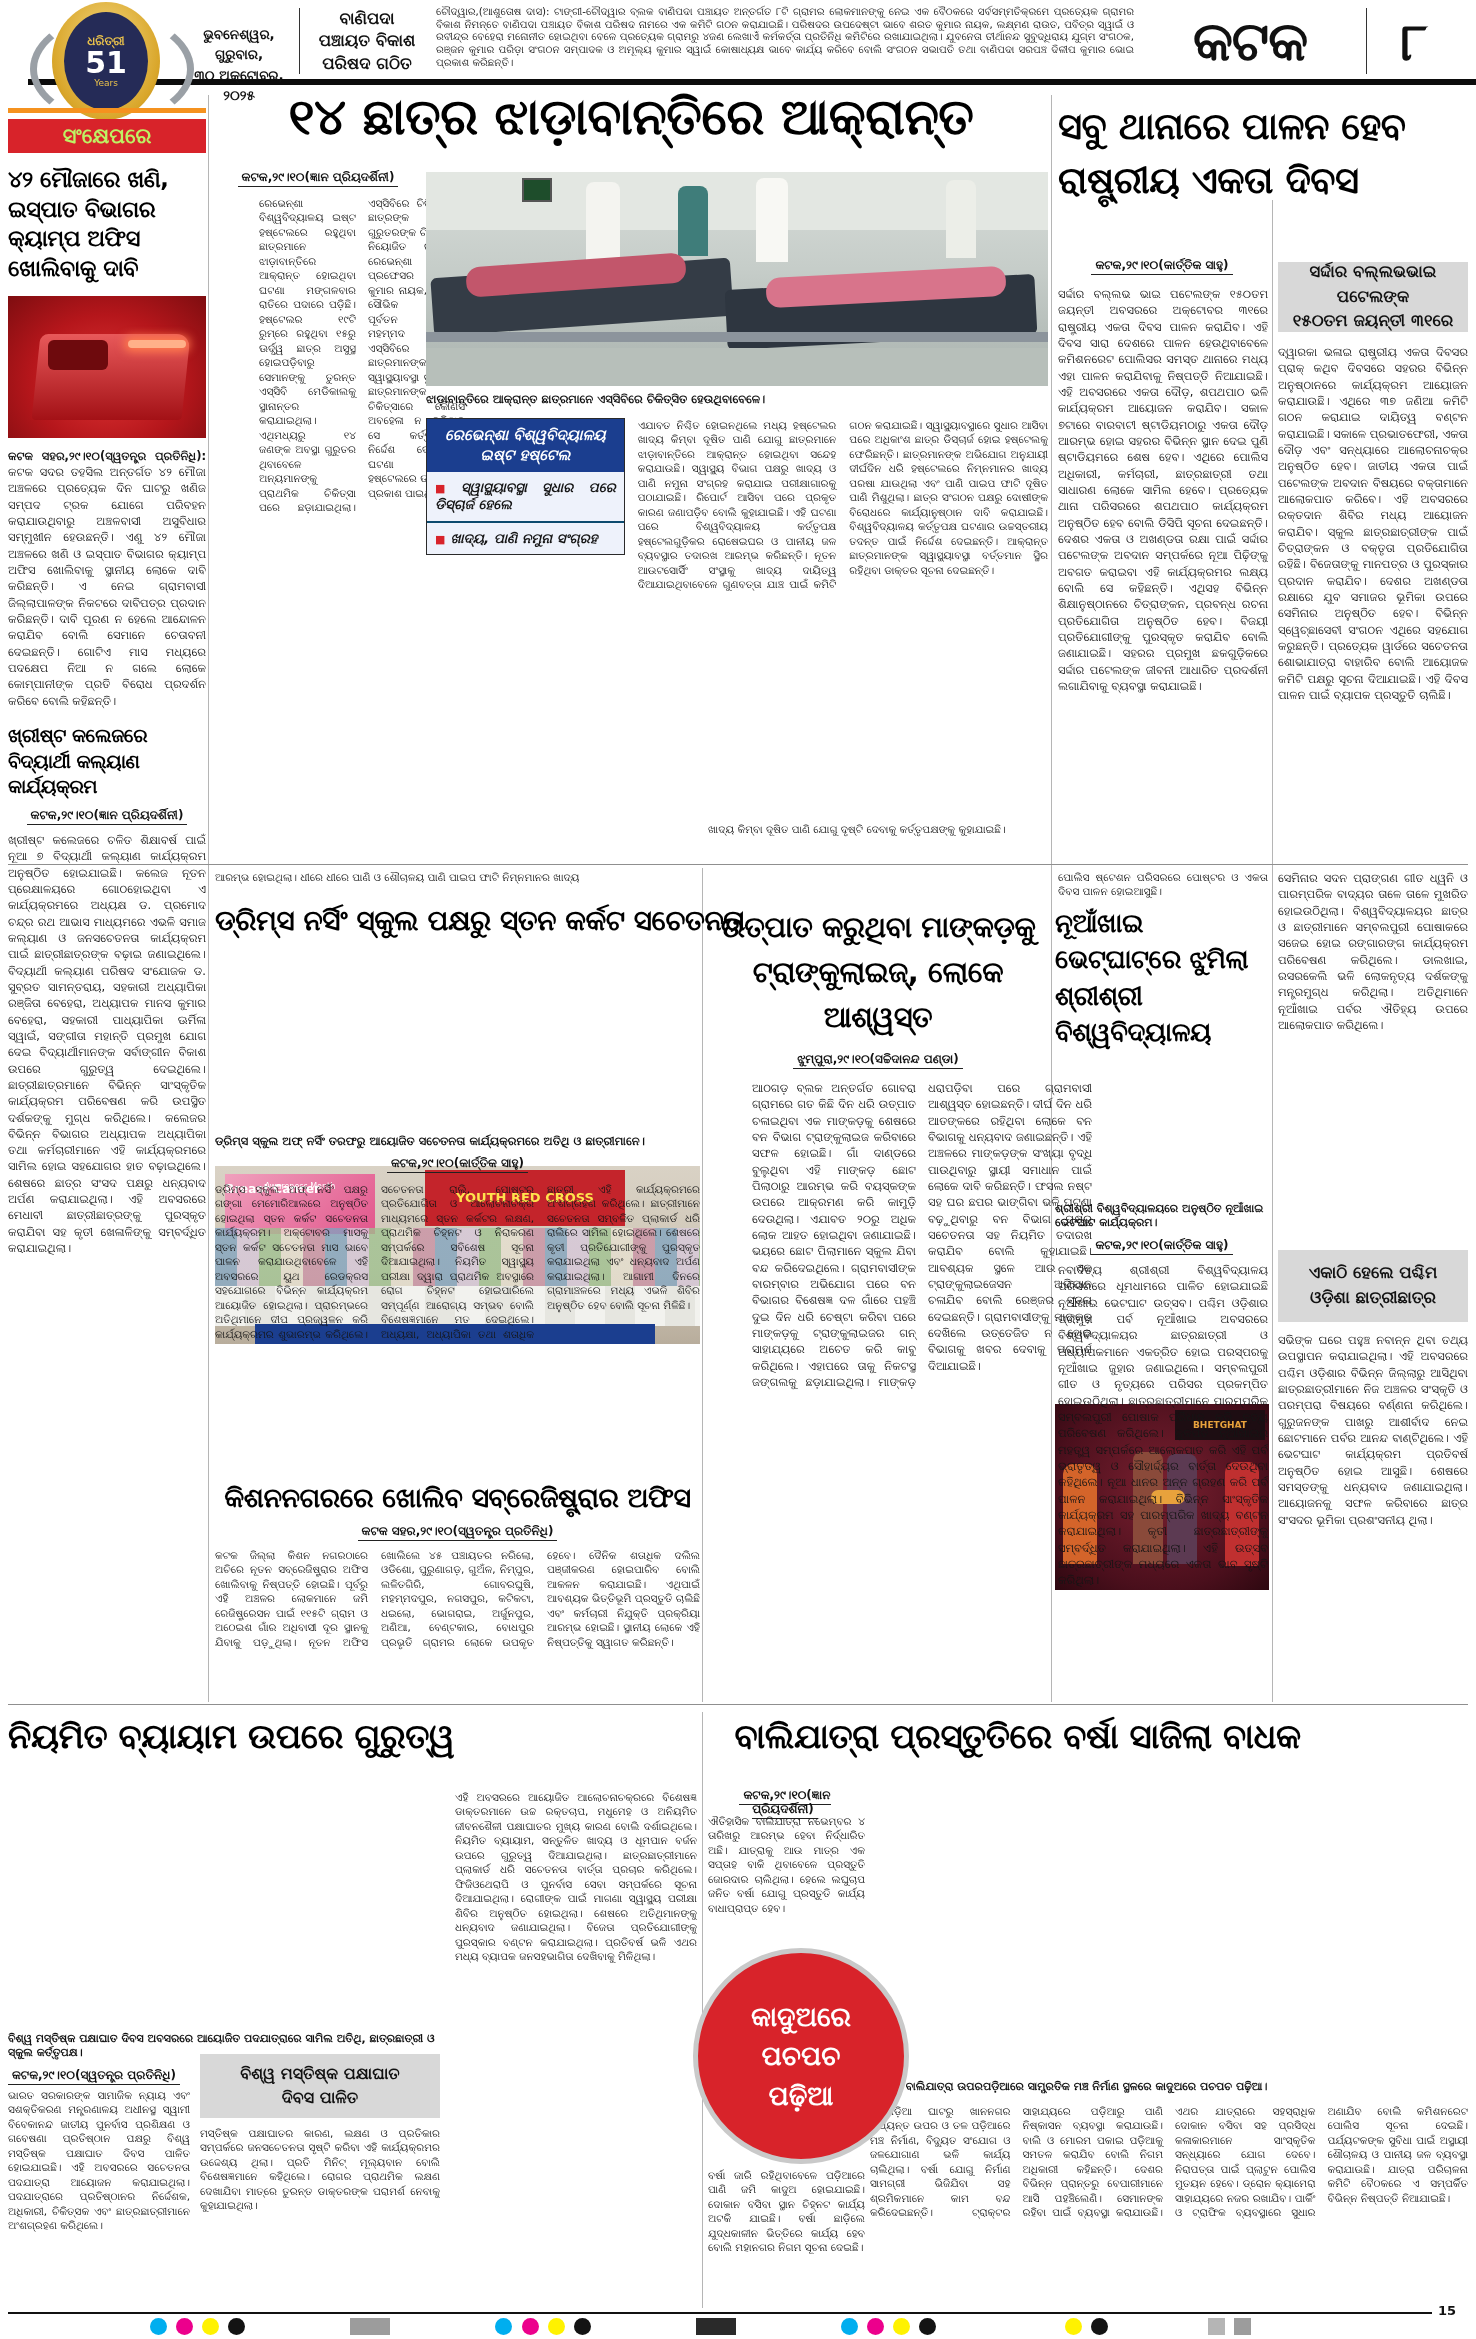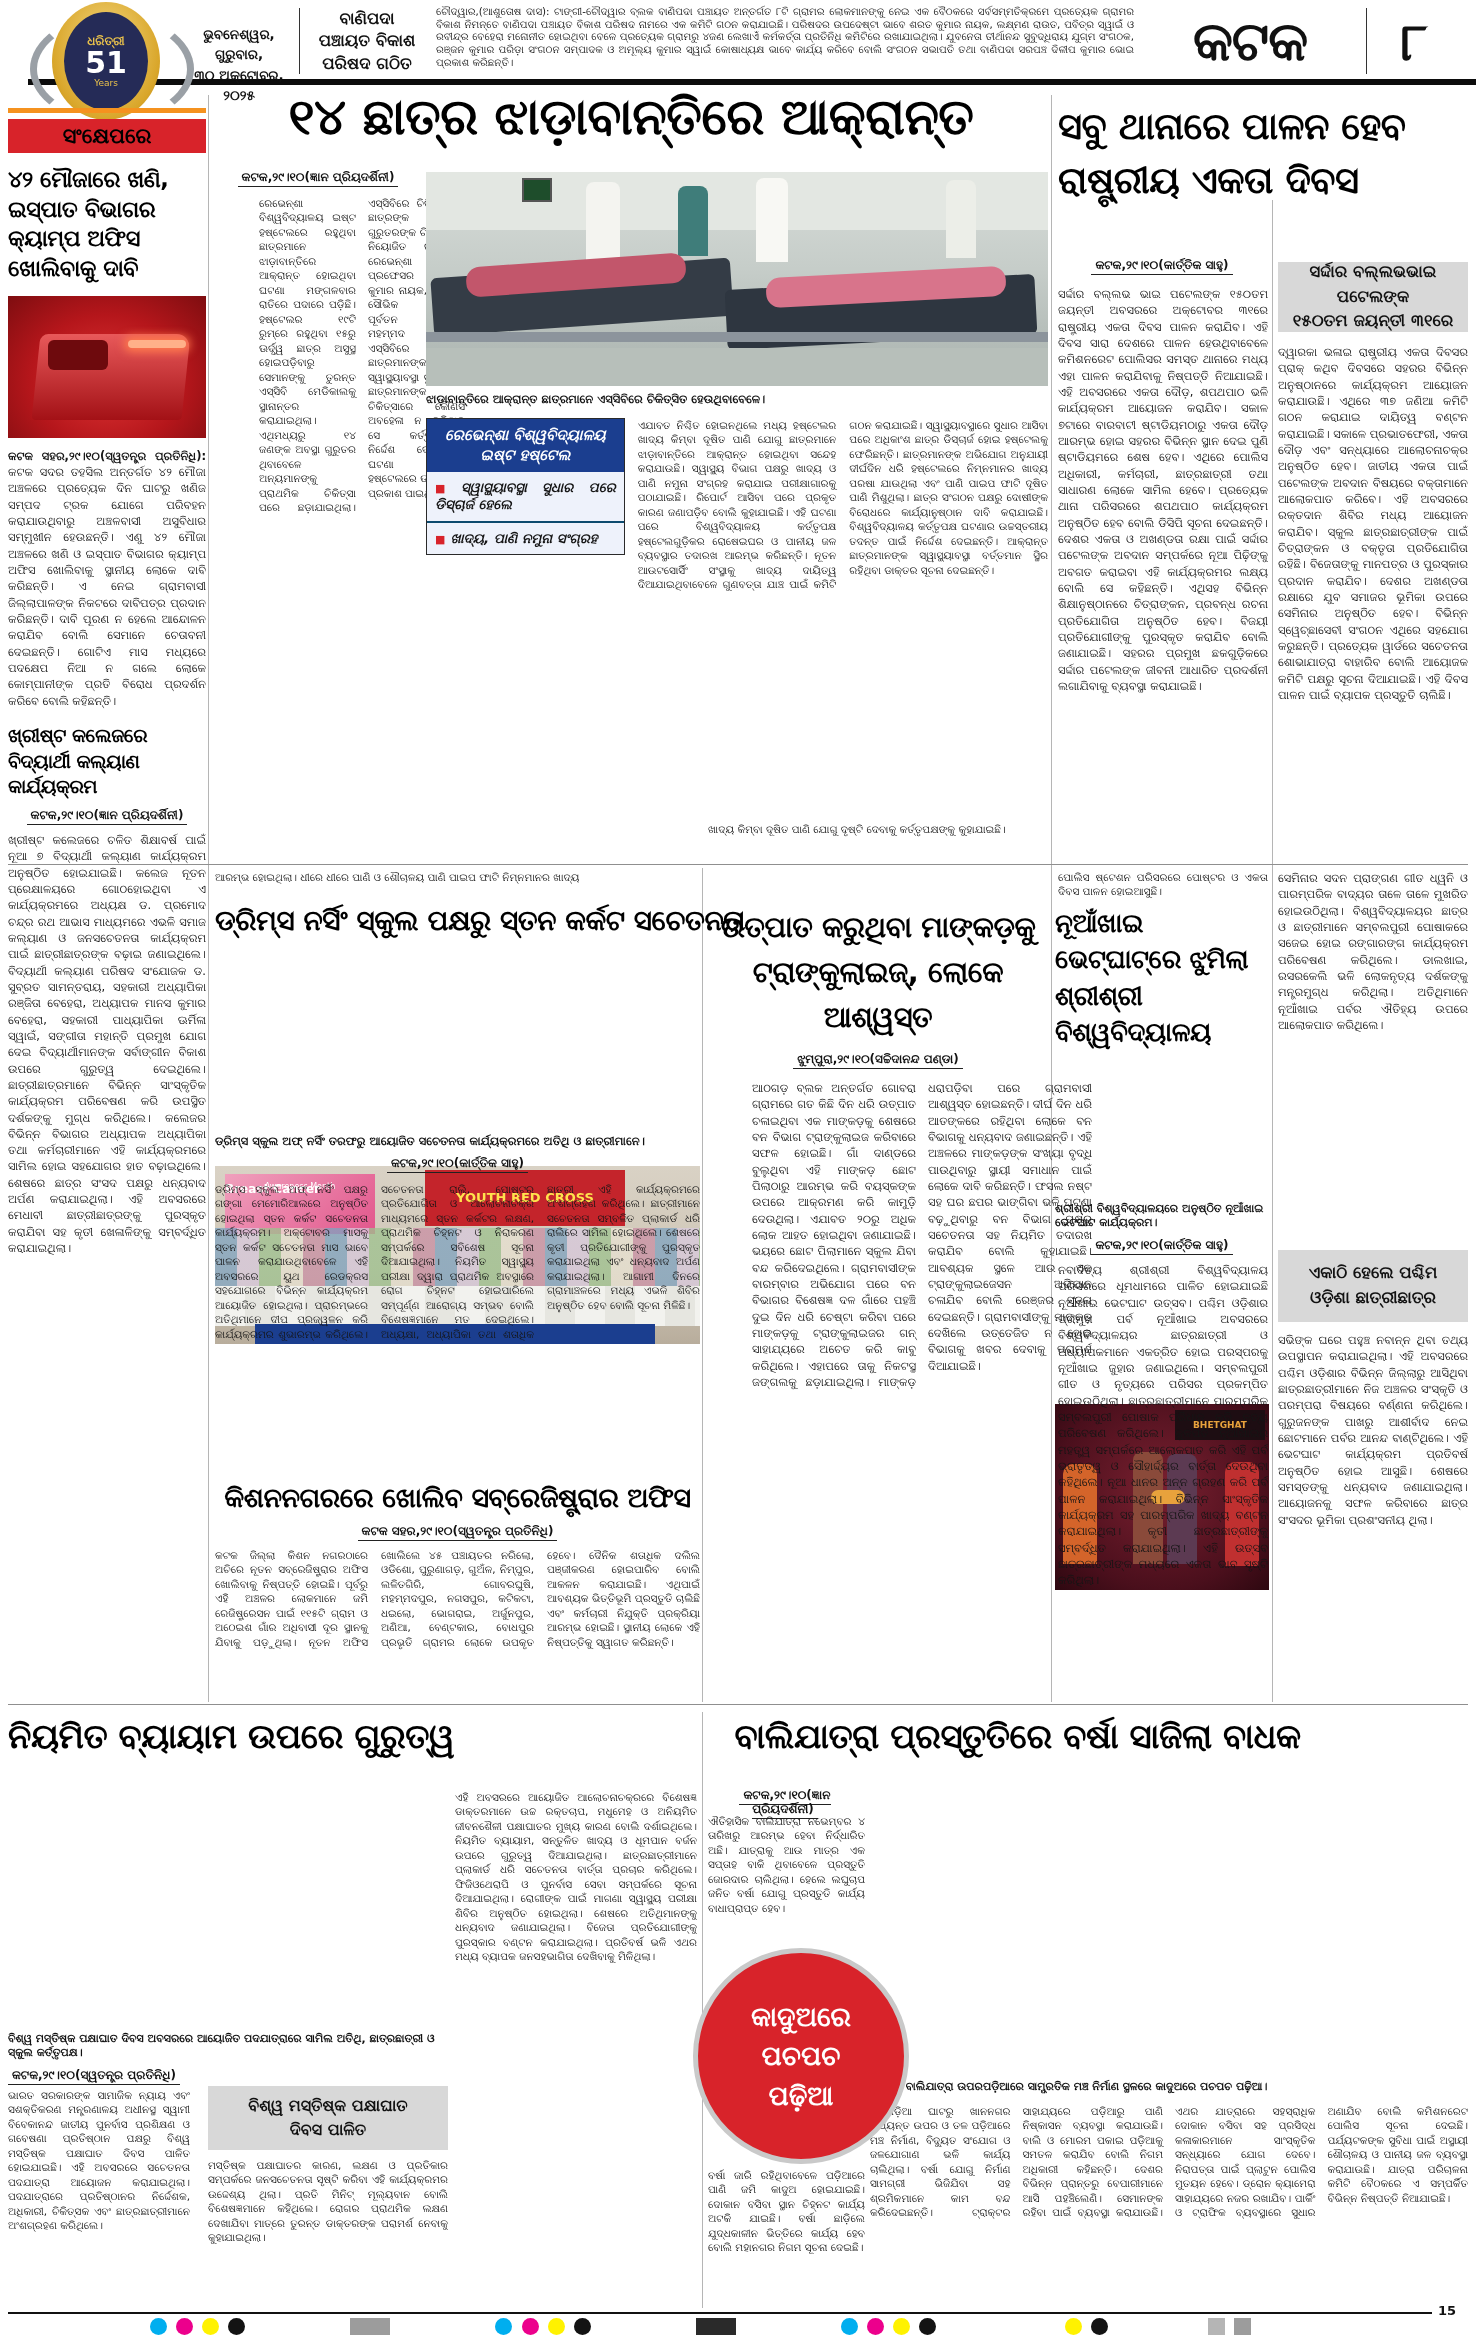--- a/index.html
+++ b/index.html
@@ -73,21 +73,21 @@
   <div class="abs vrule" style="left:208px;top:95px;height:1607px;"></div>
   <div class="abs vrule" style="left:1051px;top:95px;height:1607px;"></div>
   <div class="abs vrule" style="left:1272px;top:200px;height:1502px;"></div>
   <div class="abs vrule" style="left:702px;top:868px;height:834px;"></div>
   <div class="abs vrule" style="left:702px;top:1712px;height:596px;"></div>
   <div class="abs hrule" style="left:8px;top:864px;width:1460px;"></div>
   <div class="abs hrule" style="left:8px;top:1704px;width:1460px;"></div>
 
   <div class="abs" style="left:8px;top:108px;width:198px;">
     <div style="height:5px;background:#f5921f;"></div>
-    <div style="margin-top:6px;background:#d8232a;color:#000000;font-weight:bold;font-size:21px;text-align:center;padding:5px 13px;">
+    <div style="margin-top:6px;background:#d8232a;color:#bef264;font-weight:bold;font-size:21px;text-align:center;padding:5px 13px;">
       <span>ସଂକ୍ଷେପରେ</span>
     </div>
     <div class="headline" style="margin-top:12px;font-size:22.5px;line-height:1.32;">୪୨ ମୌଜାରେ ଖଣି, ଇସ୍ପାତ ବିଭାଗର କ୍ୟାମ୍ପ ଅଫିସ ଖୋଲିବାକୁ ଦାବି</div>
     <div class="photo" style="margin-top:12px;width:198px;height:142px;">
       <div style="left:0;top:0;right:0;bottom:0;background:radial-gradient(ellipse at 50% 60%,#e03434 0%,#b5161b 55%,#7e0d10 100%);"></div>
       <div style="left:28px;top:38px;width:150px;height:86px;background:linear-gradient(180deg,#e8595a,#a31116);border-radius:8px 14px 4px 4px;transform:skewX(-6deg);"></div>
       <div style="left:120px;top:44px;width:58px;height:8px;background:#ffb089;border-radius:4px;box-shadow:0 0 10px 4px #ff7a4d;"></div>
       <div style="left:40px;top:44px;width:60px;height:30px;background:#6e0a0d;border-radius:6px;"></div>
     </div>
     <p class="body-text" style="margin:10px 0 0;">
@@ -212,21 +212,21 @@
   <div class="abs headline" style="left:8px;top:1716px;width:548px;font-size:34px;white-space:nowrap;">ନିୟମିତ ବ୍ୟାୟାମ ଉପରେ ଗୁରୁତ୍ୱ</div>
 
   <div class="abs caption" style="left:8px;top:2032px;width:440px;font-size:11px;">ବିଶ୍ୱ ମସ୍ତିଷ୍କ ପକ୍ଷାଘାତ ଦିବସ ଅବସରରେ ଆୟୋଜିତ ପଦଯାତ୍ରାରେ ସାମିଲ ଅତିଥି, ଛାତ୍ରଛାତ୍ରୀ ଓ ସ୍କୁଲ କର୍ତ୍ତୃପକ୍ଷ।</div>
 
   <div class="abs" style="left:8px;top:2068px;width:182px;height:240px;overflow:hidden;">
     <div class="byline" style="text-align:left;margin-bottom:6px;">
       <span>କଟକ,୨୯।୧୦(ସ୍ୱତନ୍ତ୍ର ପ୍ରତିନିଧି)</span>
     </div>
     <p class="body-sm" style="margin:0;">ଭାରତ ସରକାରଙ୍କ ସାମାଜିକ ନ୍ୟାୟ ଏବଂ ସଶକ୍ତିକରଣ ମନ୍ତ୍ରଣାଳୟ ଅଧୀନସ୍ଥ ସ୍ୱାମୀ ବିବେକାନନ୍ଦ ଜାତୀୟ ପୁନର୍ବାସ ପ୍ରଶିକ୍ଷଣ ଓ ଗବେଷଣା ପ୍ରତିଷ୍ଠାନ ପକ୍ଷରୁ ବିଶ୍ୱ ମସ୍ତିଷ୍କ ପକ୍ଷାଘାତ ଦିବସ ପାଳିତ ହୋଇଯାଇଛି। ଏହି ଅବସରରେ ସଚେତନତା ପଦଯାତ୍ରା ଆୟୋଜନ କରାଯାଇଥିଲା। ପଦଯାତ୍ରାରେ ପ୍ରତିଷ୍ଠାନର ନିର୍ଦ୍ଦେଶକ, ଅଧିକାରୀ, ଚିକିତ୍ସକ ଏବଂ ଛାତ୍ରଛାତ୍ରୀମାନେ ଅଂଶଗ୍ରହଣ କରିଥିଲେ।</p>
   </div>
-  <div class="abs" style="left:208px;top:2054px;width:240px;height:254px;overflow:hidden;margin-top:32px;">
+  <div class="abs" style="left:200px;top:2054px;width:240px;height:254px;overflow:hidden;">
     <div class="graybox" style="height:64px;font-size:16px;line-height:1.5;">
       <div>ବିଶ୍ୱ ମସ୍ତିଷ୍କ ପକ୍ଷାଘାତ</div>
       <div>ଦିବସ ପାଳିତ</div>
     </div>
     <p class="body-sm" style="margin:8px 0 0;">ମସ୍ତିଷ୍କ ପକ୍ଷାଘାତର କାରଣ, ଲକ୍ଷଣ ଓ ପ୍ରତିକାର ସମ୍ପର୍କରେ ଜନସଚେତନତା ସୃଷ୍ଟି କରିବା ଏହି କାର୍ଯ୍ୟକ୍ରମର ଉଦ୍ଦେଶ୍ୟ ଥିଲା। ପ୍ରତି ମିନିଟ୍ ମୂଲ୍ୟବାନ ବୋଲି ବିଶେଷଜ୍ଞମାନେ କହିଥିଲେ। ରୋଗର ପ୍ରାଥମିକ ଲକ୍ଷଣ ଦେଖାଯିବା ମାତ୍ରେ ତୁରନ୍ତ ଡାକ୍ତରଙ୍କ ପରାମର୍ଶ ନେବାକୁ କୁହାଯାଇଥିଲା।</p>
   </div>
   <div class="abs body-sm" style="left:455px;top:1790px;width:242px;height:518px;overflow:hidden;">ଏହି ଅବସରରେ ଆୟୋଜିତ ଆଲୋଚନାଚକ୍ରରେ ବିଶେଷଜ୍ଞ ଡାକ୍ତରମାନେ ଉଚ୍ଚ ରକ୍ତଚାପ, ମଧୁମେହ ଓ ଅନିୟମିତ ଜୀବନଶୈଳୀ ପକ୍ଷାଘାତର ମୁଖ୍ୟ କାରଣ ବୋଲି ଦର୍ଶାଇଥିଲେ। ନିୟମିତ ବ୍ୟାୟାମ, ସନ୍ତୁଳିତ ଖାଦ୍ୟ ଓ ଧୂମପାନ ବର୍ଜନ ଉପରେ ଗୁରୁତ୍ୱ ଦିଆଯାଇଥିଲା। ଛାତ୍ରଛାତ୍ରୀମାନେ ପ୍ଲାକାର୍ଡ ଧରି ସଚେତନତା ବାର୍ତ୍ତା ପ୍ରଚାର କରିଥିଲେ। ଫିଜିଓଥେରାପି ଓ ପୁନର୍ବାସ ସେବା ସମ୍ପର୍କରେ ସୂଚନା ଦିଆଯାଇଥିଲା। ରୋଗୀଙ୍କ ପାଇଁ ମାଗଣା ସ୍ୱାସ୍ଥ୍ୟ ପରୀକ୍ଷା ଶିବିର ଅନୁଷ୍ଠିତ ହୋଇଥିଲା। ଶେଷରେ ଅତିଥିମାନଙ୍କୁ ଧନ୍ୟବାଦ ଜଣାଯାଇଥିଲା। ବିଜେତା ପ୍ରତିଯୋଗୀଙ୍କୁ ପୁରସ୍କାର ବଣ୍ଟନ କରାଯାଇଥିଲା। ପ୍ରତିବର୍ଷ ଭଳି ଏଥର ମଧ୍ୟ ବ୍ୟାପକ ଜନସହଭାଗିତା ଦେଖିବାକୁ ମିଳିଥିଲା।</div>
 
   <div class="abs headline" style="left:565px;top:1716px;width:905px;font-size:34px;text-align:center;white-space:nowrap;">ବାଲିଯାତ୍ରା ପ୍ରସ୍ତୁତିରେ ବର୍ଷା ସାଜିଲା ବାଧକ</div>
   <div class="abs byline" style="left:705px;top:1788px;width:160px;">

